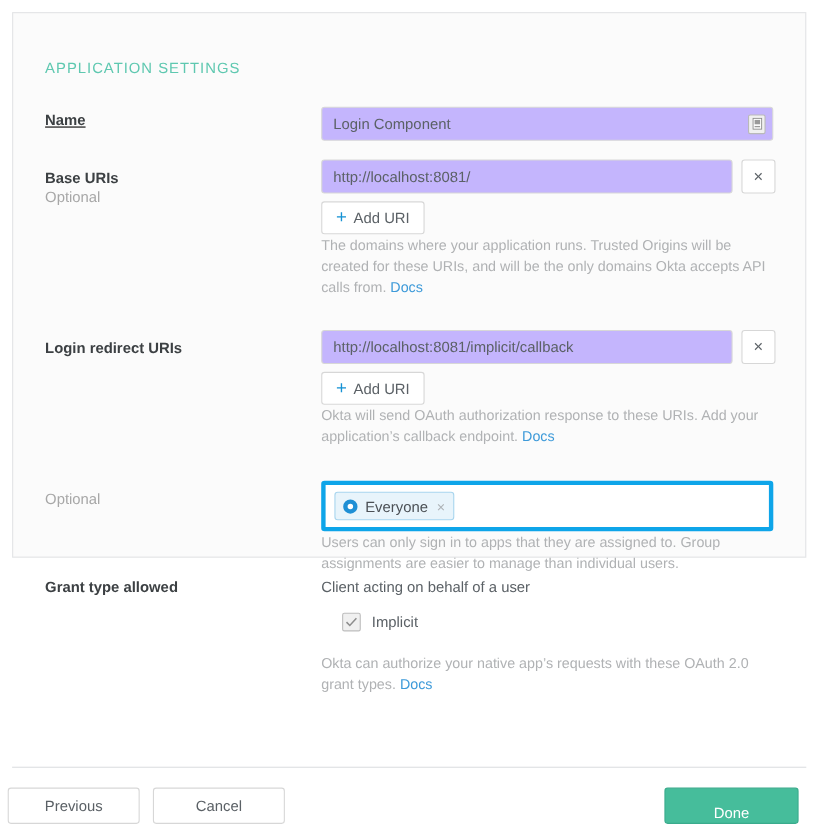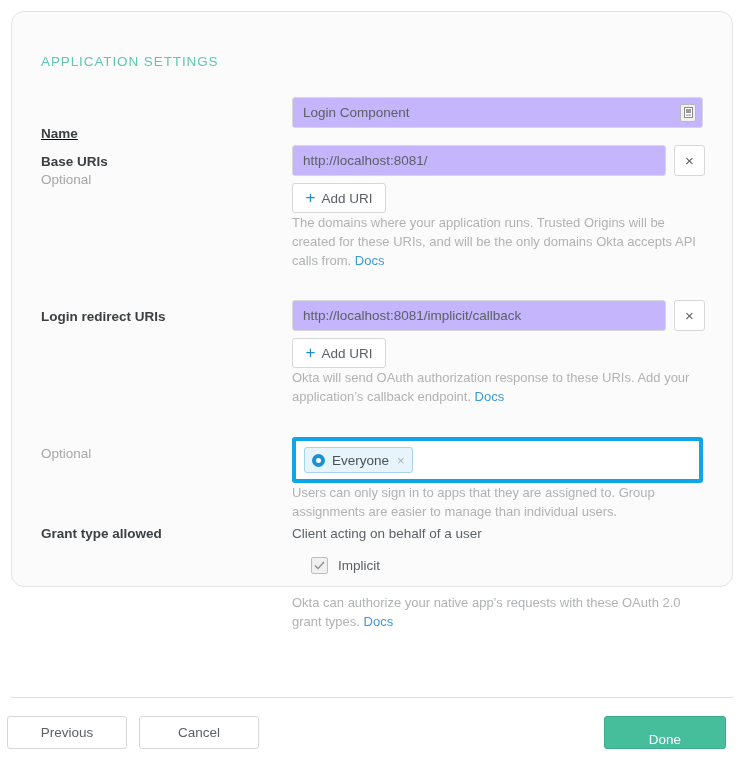--- a/index.html
+++ b/index.html
@@ -17,24 +17,24 @@
     background: #ffffff;
     overflow: hidden;
   }
 
   
   .card {
     position: absolute;
     left: 11px;
     top: 11px;
     width: 722px;
-    height: 576px;
+    height: 496px;
     background: #fbfbfb;
     border: 1px solid #e3e4e6;
-    border-radius: 13px;
+    border-radius: 0;
   }
 
   .section-title {
     position: absolute;
     left: 29px;
     top: 42px;
     font-size: 13.5px;
     letter-spacing: 0.9px;
     color: #5ec8b0;
     font-weight: 400;
@@ -277,21 +277,21 @@
 </head>
 <body>
 
 <div class="page">
 
   <div class="card">
 
     <div class="section-title">APPLICATION SETTINGS</div>
 
     <div class="row" style="top:85px;">
-      <div class="label-col" style="top:28px;text-decoration:underline;">
+      <div class="label-col" style="top:4px;text-decoration:underline;">
         <div class="label-main">Name</div>
       </div>
       <div class="field-col">
         <div class="input-wrap">
           <div class="text-input name-input">
             <span>Login Component</span>
             <span class="name-icon-btn">
               <svg width="9" height="11" viewBox="0 0 9 11">
                 <rect x="0.5" y="0.5" width="8" height="10" fill="#ffffff" stroke="#8a8a8a"></rect>
                 <rect x="2" y="2" width="5" height="4" fill="#9a9a9a"></rect>

